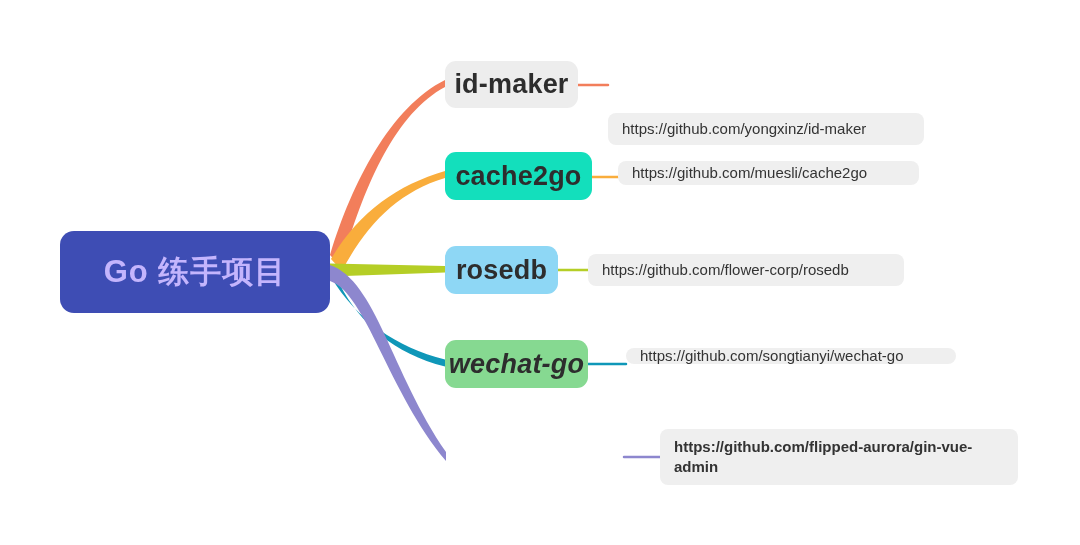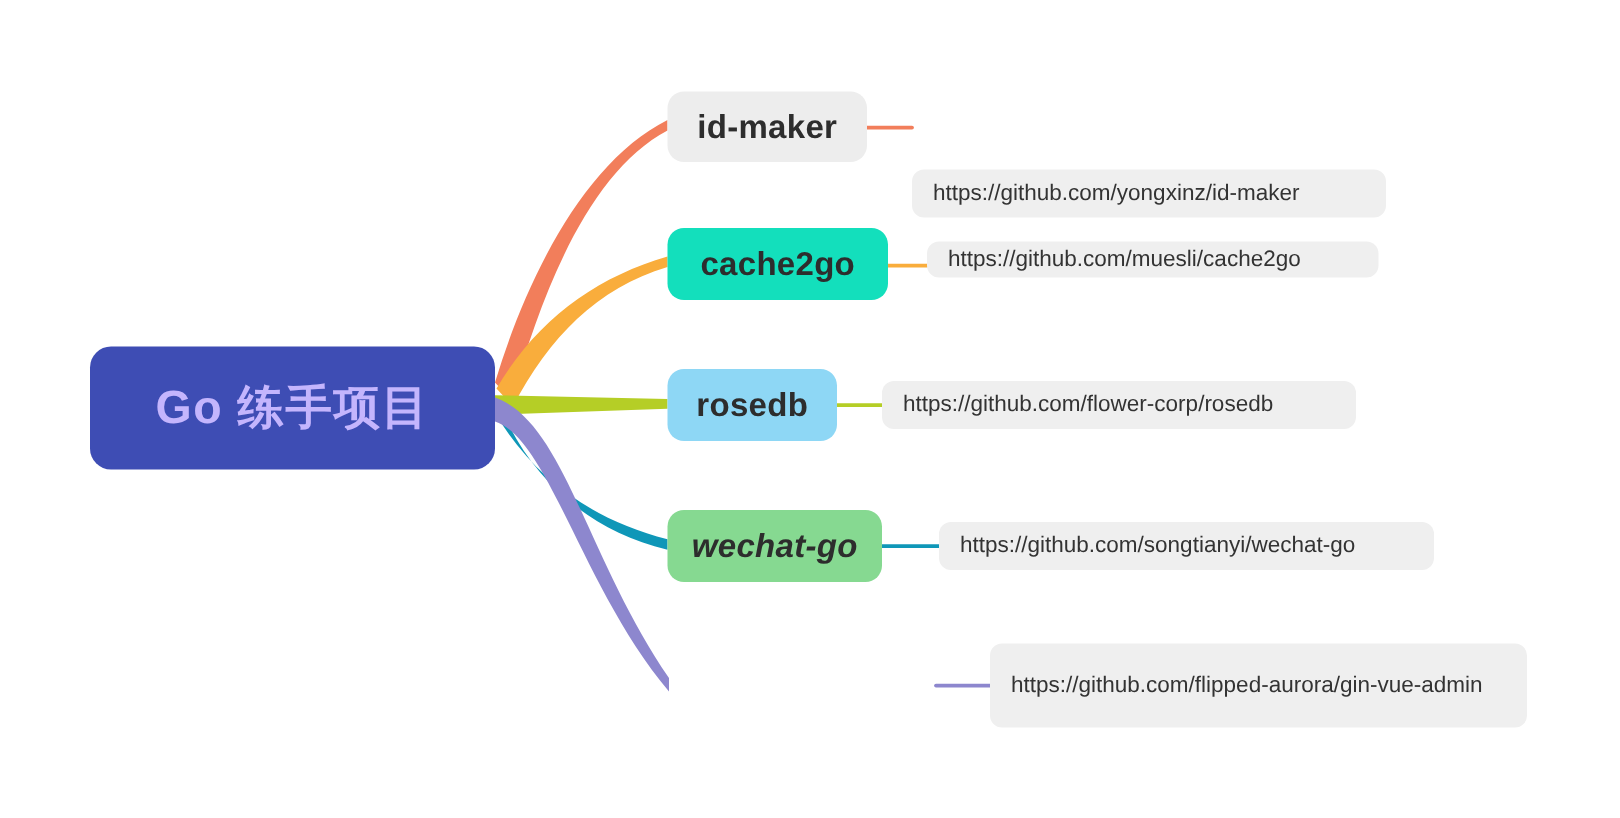--- a/index.html
+++ b/index.html
@@ -23,21 +23,21 @@
   }
   .node {
     position: absolute;
     display: flex;
     align-items: center;
     justify-content: center;
     box-sizing: border-box;
     border-radius: 11px;
     color: #2d2d2d;
     font-weight: bold;
-    font-size: 22px;
+    font-size: 27px;
     letter-spacing: 0.2px;
     white-space: nowrap;
     cursor: default;
   }
   .root-node {
     left: 60px; top: 231px;
     width: 270px; height: 82px;
     border-radius: 14px;
     color: #ffffff;
     font-size: 31px;
@@ -56,23 +56,23 @@
     border-radius: 8px;
     padding: 0 14px;
     font-size: 15px;
     color: #333333;
     line-height: 20px;
     cursor: default;
   }
   .link-1 { left: 608px; top: 69px;  width: 316px; height: 32px; }
   .link-2 { left: 618px; top: 161px; width: 301px; height: 24px; }
   .link-3 { left: 588px; top: 254px; width: 316px; height: 32px; }
-  .link-4 { left: 626px; top: 348px; width: 330px; height: 32px; }
+  .link-4 { left: 626px; top: 348px; width: 330px; height: 16px; }
   .link-5 { left: 660px; top: 429px; width: 358px; height: 56px;
-            white-space: normal; word-break: break-word; }
+            white-space: normal; word-break: break-word; font-weight: bold; }
   .edge-connector { fill: none; stroke-width: 2.5; stroke-linecap: round; }
 </style>
 </head>
 <body>
 
 <div class="canvas">
 
   <svg class="edges" viewBox="0 0 1080 545">
     <path d="M330,255 C352,182 391,107 445,80 L445,87 C394,114 362,191 341,267 Z" style="fill: rgb(242, 126, 91);"></path>
     <path d="M331,259 C358,213 397,185 445,171 L445,178 C398,192 366,225 342,271 Z" style="fill: rgb(249, 173, 60);"></path>

